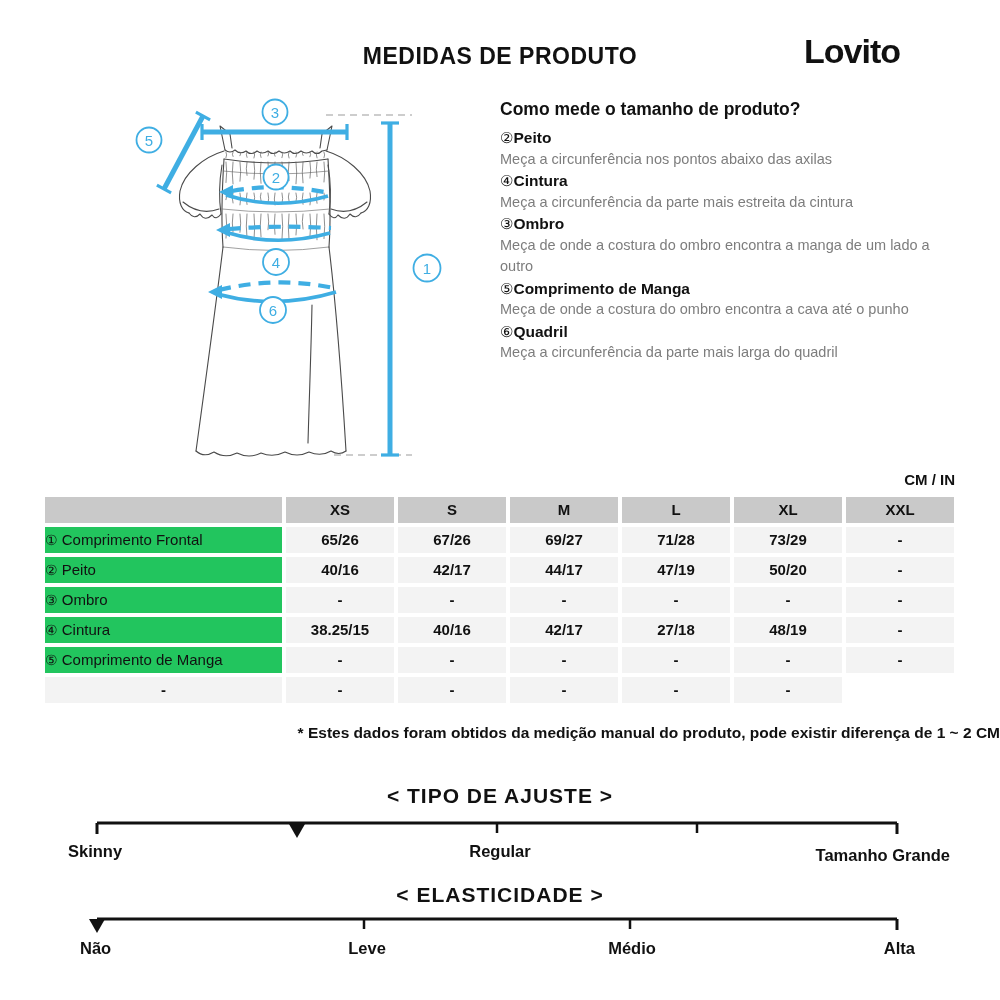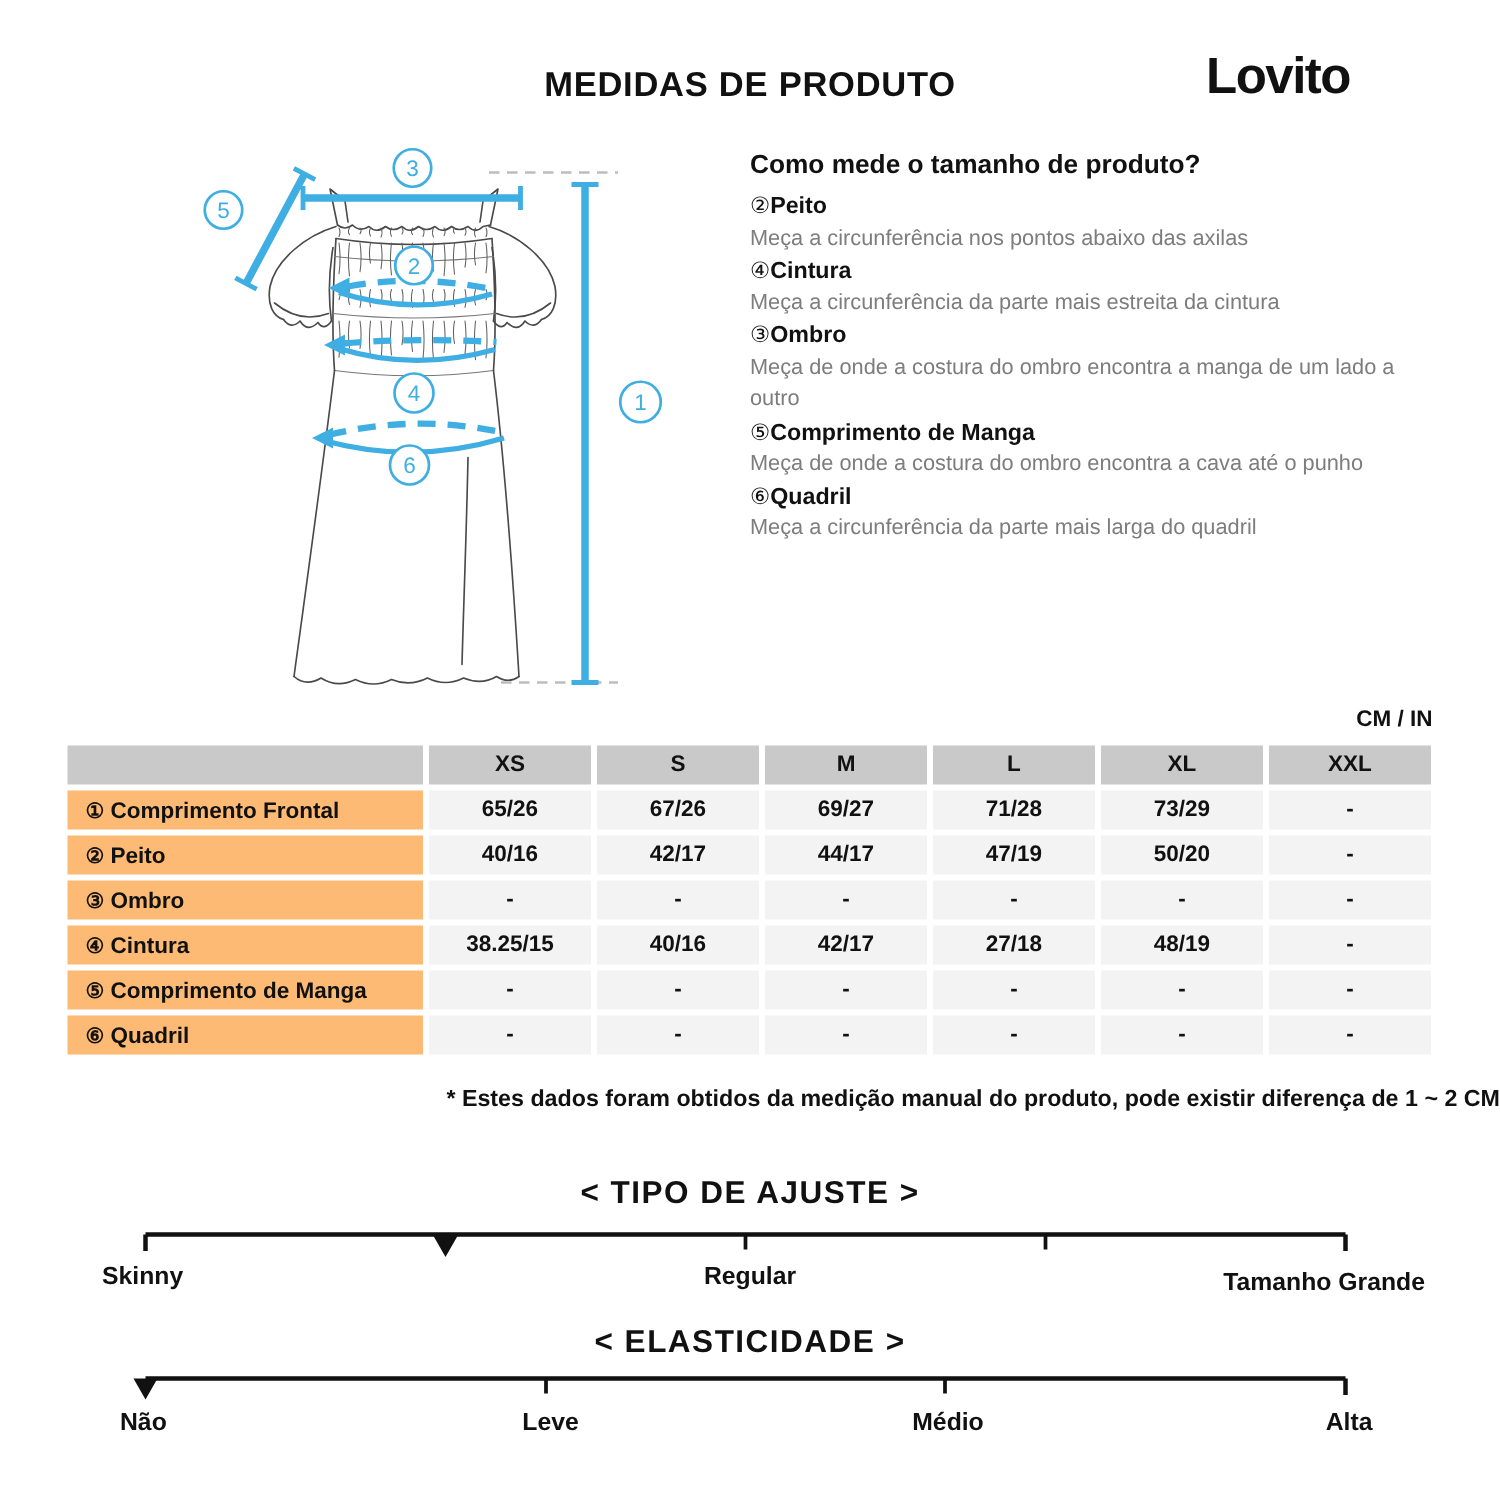--- a/index.html
+++ b/index.html
@@ -17,21 +17,21 @@
   .g-label{font-size:15.5px;font-weight:bold;line-height:21.5px;}
   .g-num{font-weight:400;font-size:15px;}
   .g-desc{font-size:14.5px;color:#7d7d7d;line-height:21.5px;}
 
   .units{position:absolute;top:471px;right:45px;font-size:15px;font-weight:bold;}
 
   .size-table{position:absolute;left:45px;top:497px;width:909px;display:grid;
               grid-template-columns:237px repeat(6,1fr);gap:4px;}
   .size-table>div{height:26px;line-height:26px;font-size:15px;overflow:hidden;white-space:nowrap;}
   .th{background:#c9c9c9;font-weight:bold;text-align:center;}
-  .tl{background:#fdba74;padding-left:12px;font-weight:bold;}
+  .tl{background:#22c55e;}
   .cnum{font-size:14px;}
   .td{background:#f3f3f3;text-align:center;font-weight:bold;font-size:14px;}
 
   .footnote{position:absolute;top:724px;left:0;width:100%;text-align:right;
             font-size:15.5px;font-weight:bold;}
 
   .scale-title{position:absolute;left:0;width:100%;text-align:center;
                font-size:21px;font-weight:bold;letter-spacing:1px;}
   #fit-title{top:784px;} #el-title{top:883px;}
   .rail{position:absolute;left:0;width:1000px;height:28px;}
@@ -273,21 +273,20 @@
       <div class="td">27/18</div>
       <div class="td">48/19</div>
       <div class="td">-</div>
       <div class="tl"><span class="cnum">⑤</span><span> Comprimento de Manga</span></div>
       <div class="td">-</div>
       <div class="td">-</div>
       <div class="td">-</div>
       <div class="td">-</div>
       <div class="td">-</div>
       <div class="td">-</div>
-      <div class="tl"><span class="cnum">⑥</span><span> Quadril</span></div>
       <div class="td">-</div>
       <div class="td">-</div>
       <div class="td">-</div>
       <div class="td">-</div>
       <div class="td">-</div>
       <div class="td">-</div>
     </div>
 
   <div class="footnote">* Estes dados foram obtidos da medição manual do produto, pode existir diferença de 1 ~ 2 CM</div>
 

